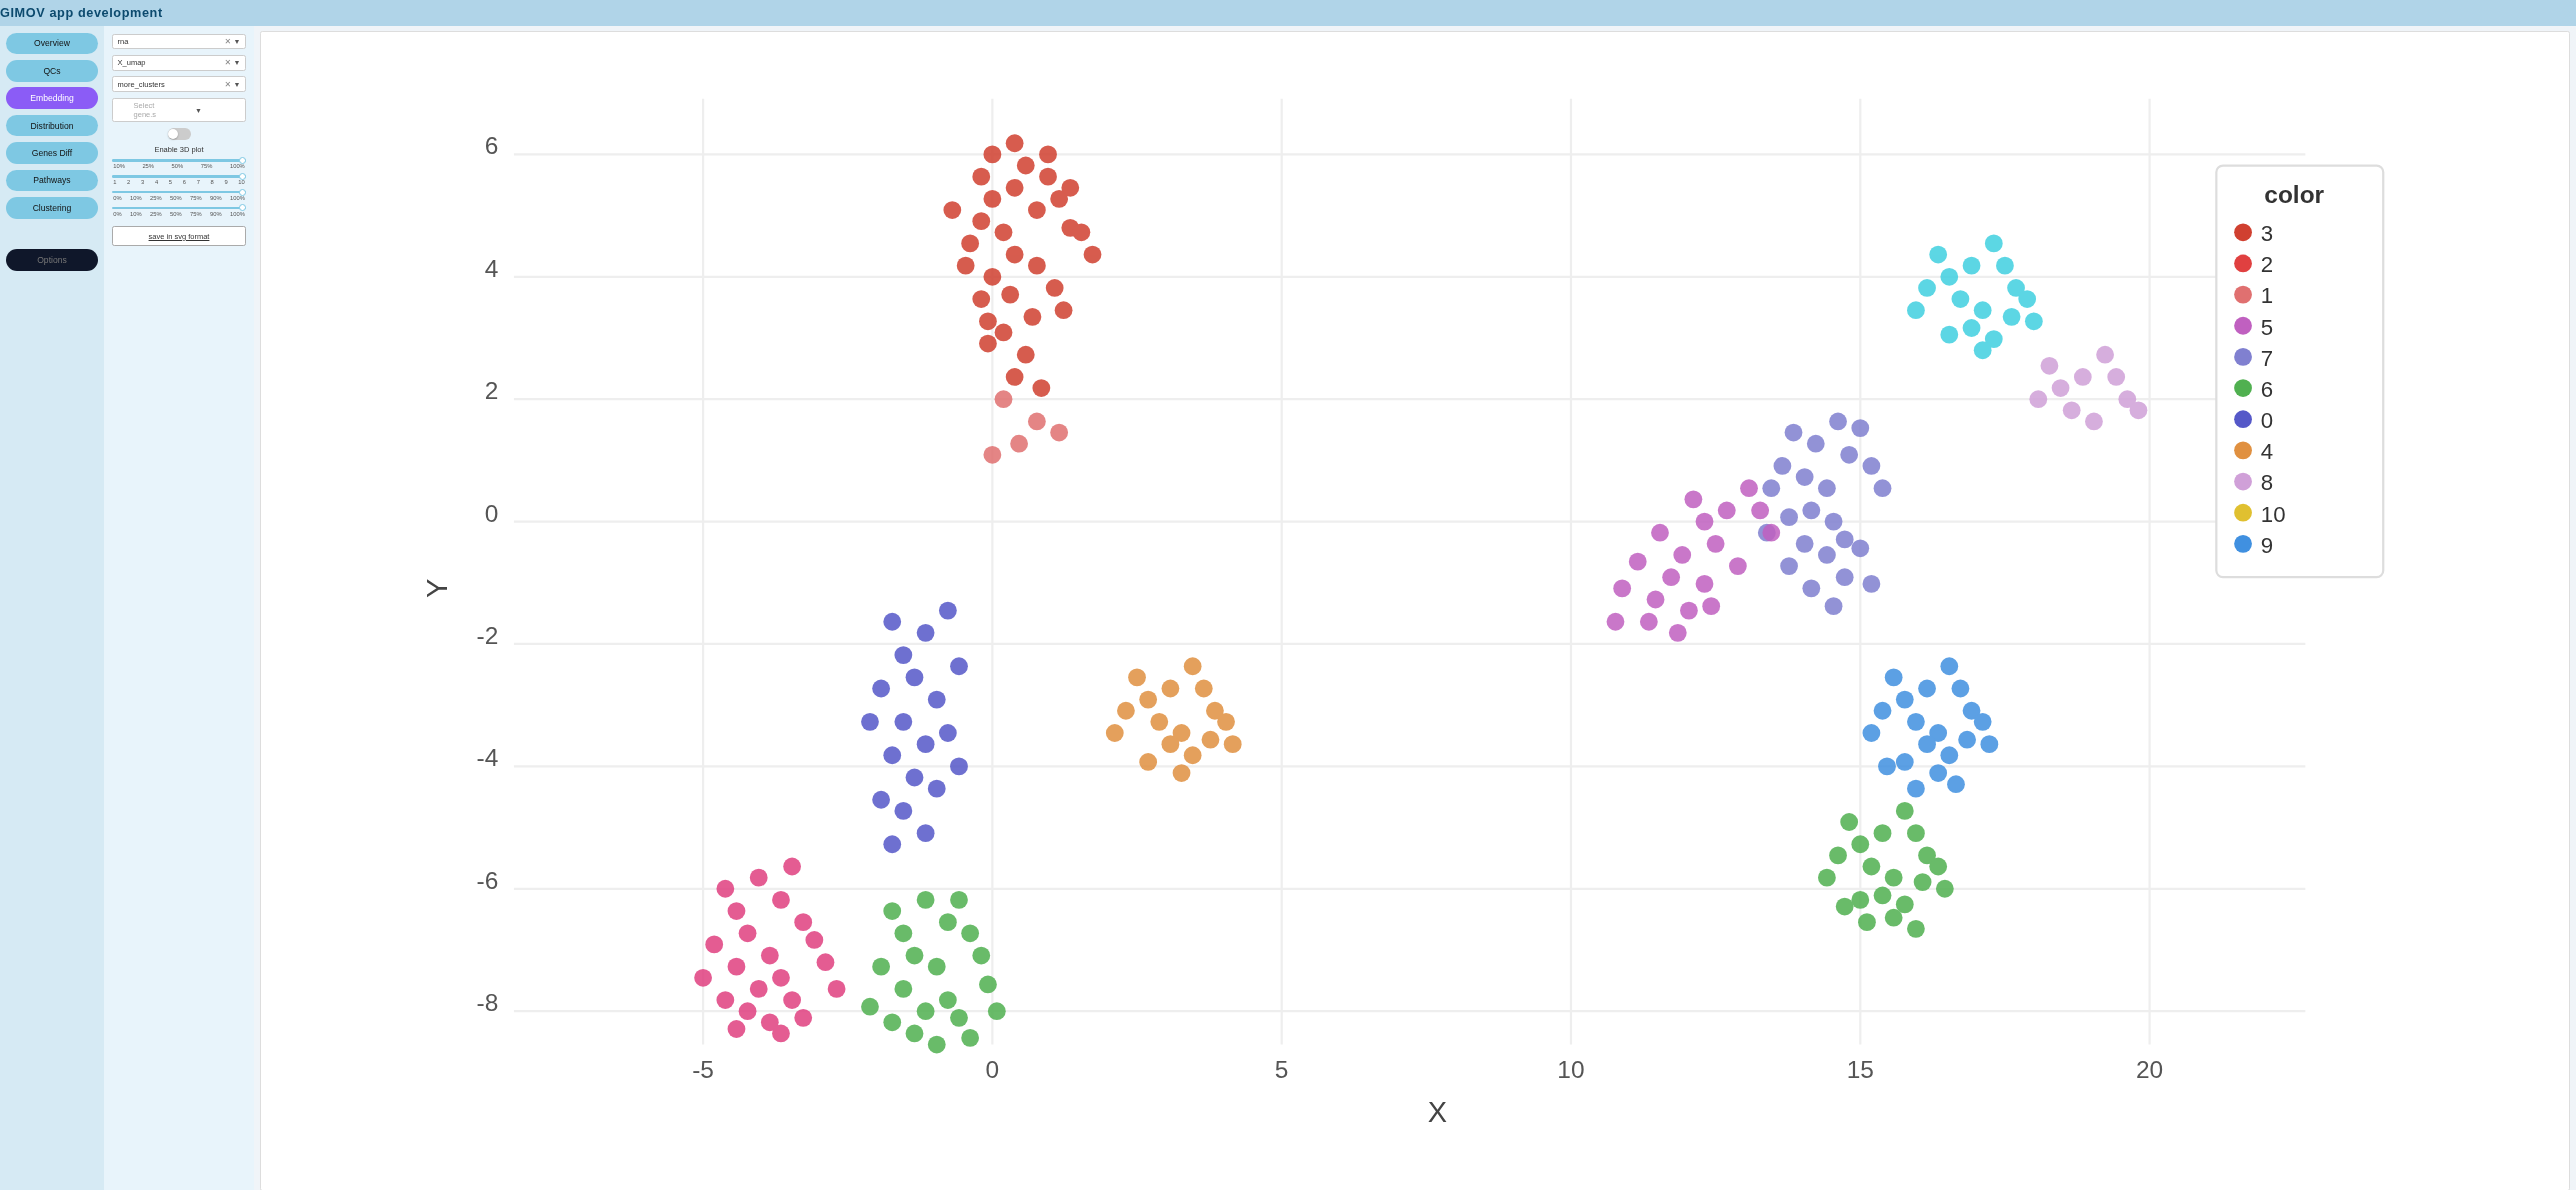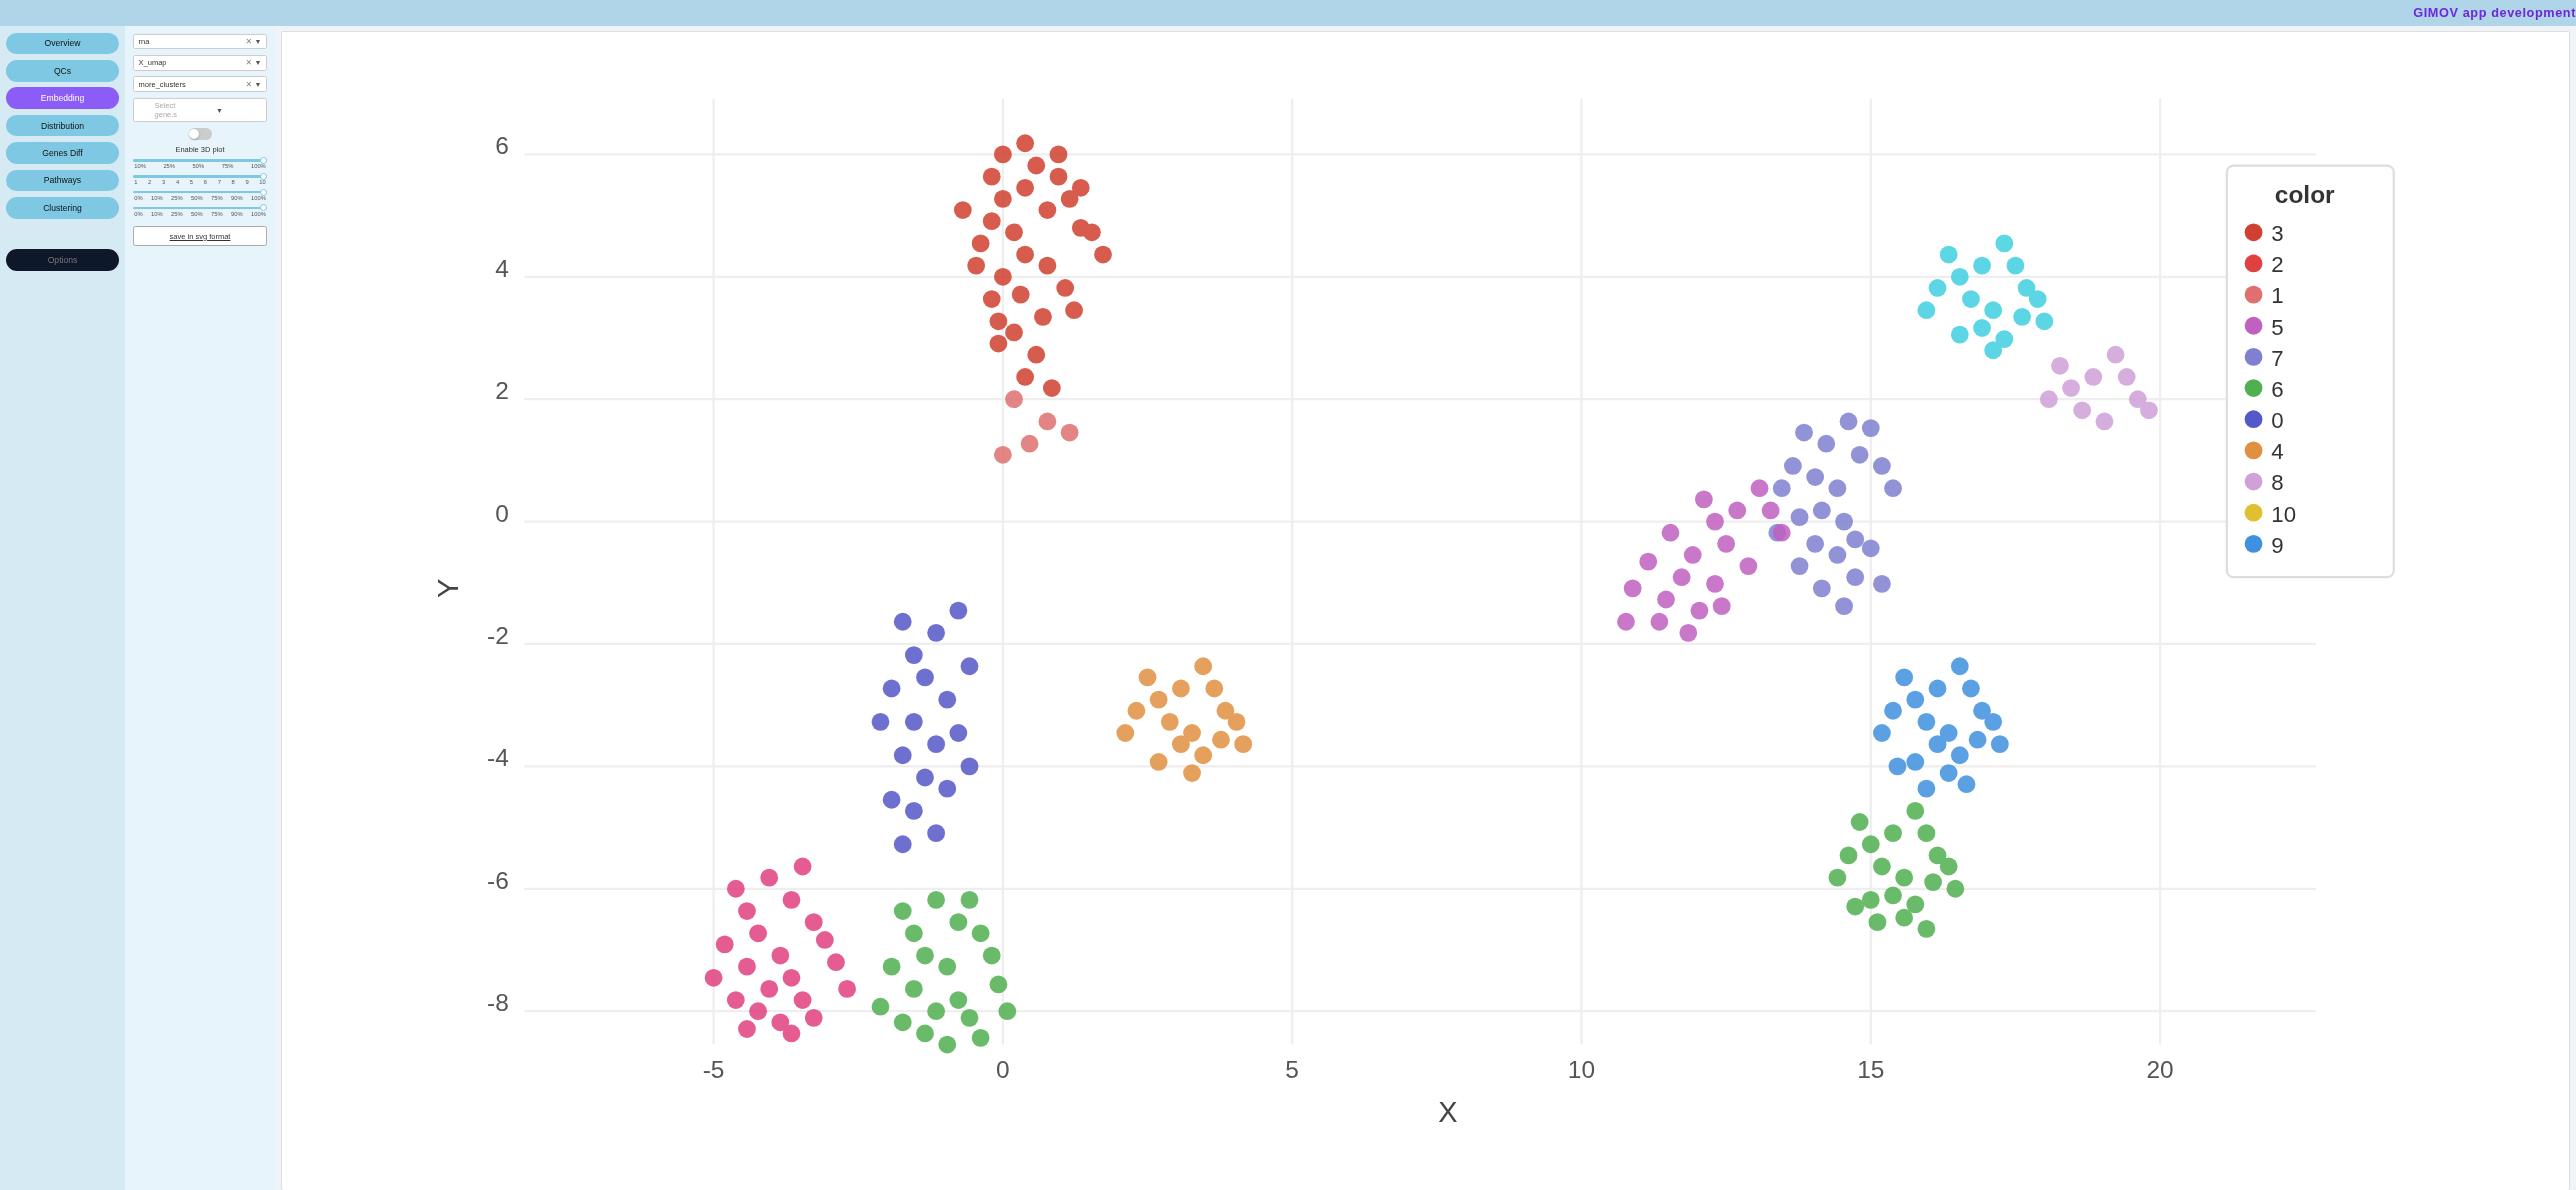--- a/index.html
+++ b/index.html
@@ -1,36 +1,36 @@
 <!DOCTYPE html>
 <html style="font-size:9.2px"><head>
   <meta charset="utf-8">
   <style>
     * { box-sizing: border-box; margin: 0; padding: 0; }
     body { font-family: Arial, sans-serif; background: #f0f4f8; min-height: 100vh; }
 
     .header {
       background: #b0d4e8;
-      text-align: right;
+      text-align: left;
       padding: 5.8px 0;
       font-size: 12.7px;
       font-weight: bold;
-      color: #6d28d9;
+      color: #0c4a6e;
       letter-spacing: 0.6px;
     }
 
     .app-container {
       display: flex;
       flex-direction: row;
       height: calc(100vh - 25px);
     }
 
     
     .sidebar {
-      width: 125px;
+      width: 104px;
       min-width: 92px;
       background: #d6eaf4;
       display: flex;
       flex-direction: column;
       align-items: center;
       padding: 7px 5.8px;
       gap: 5.8px;
     }
 
     .sidebar-btn {

